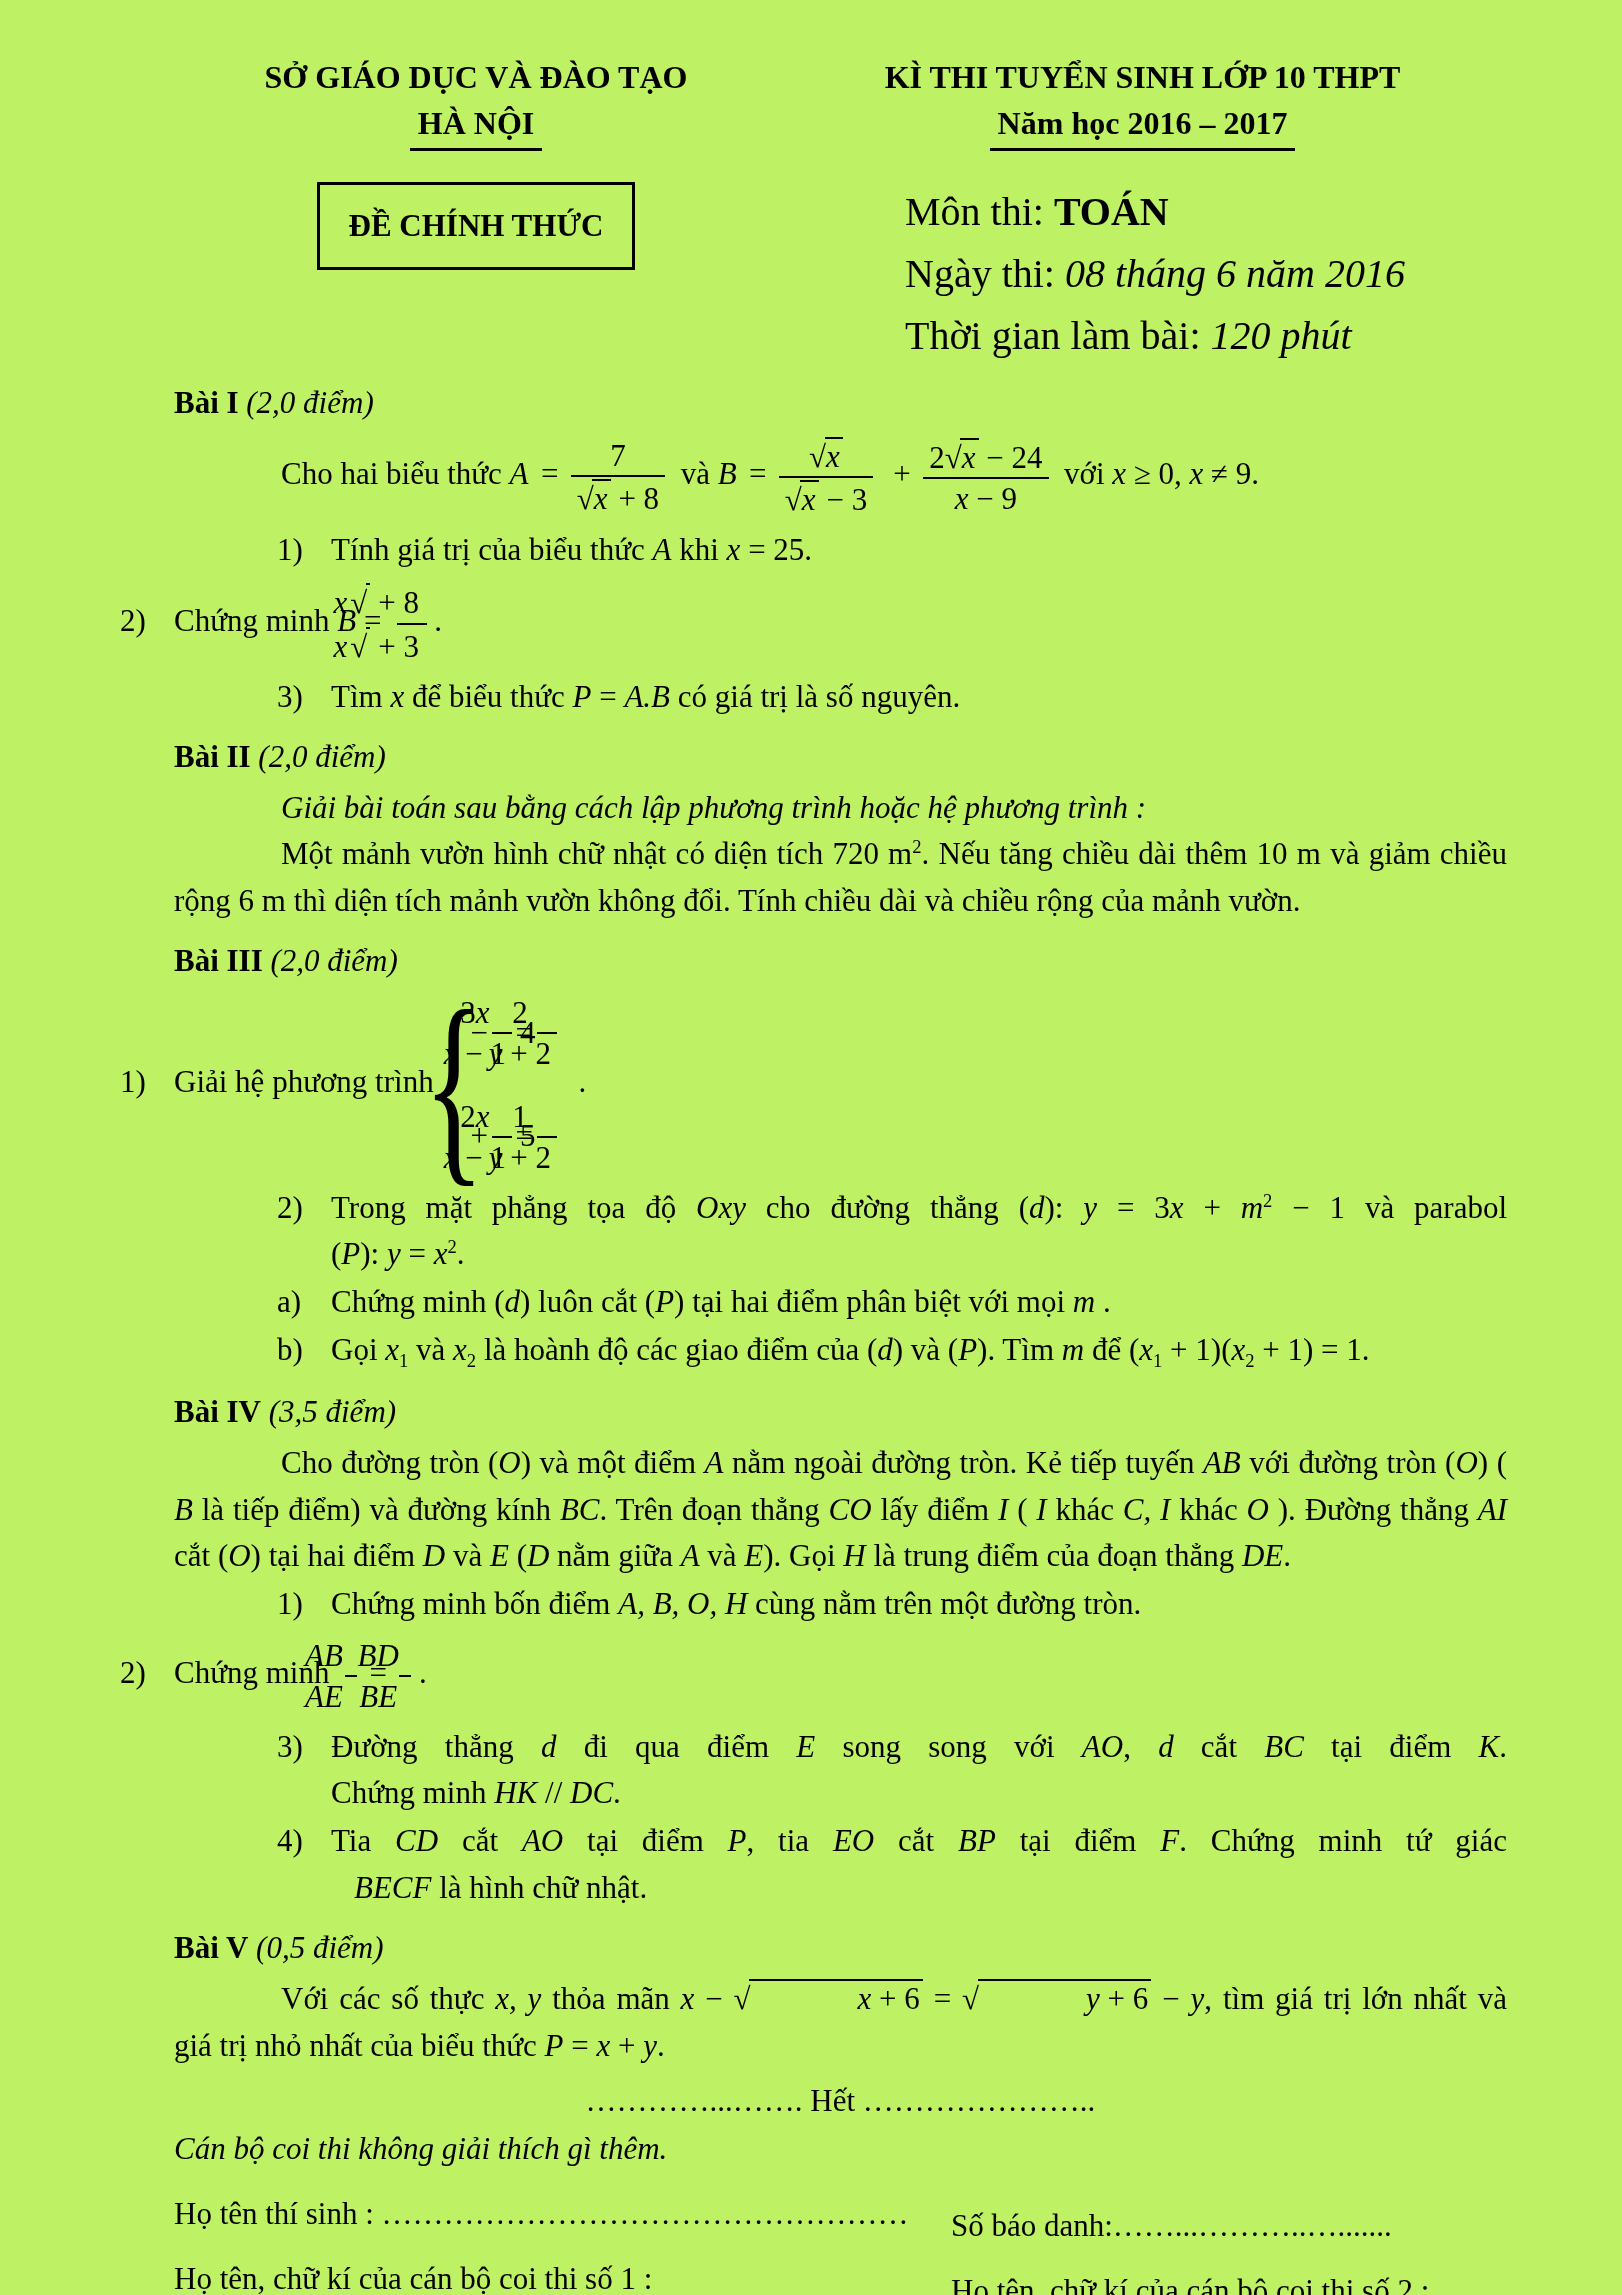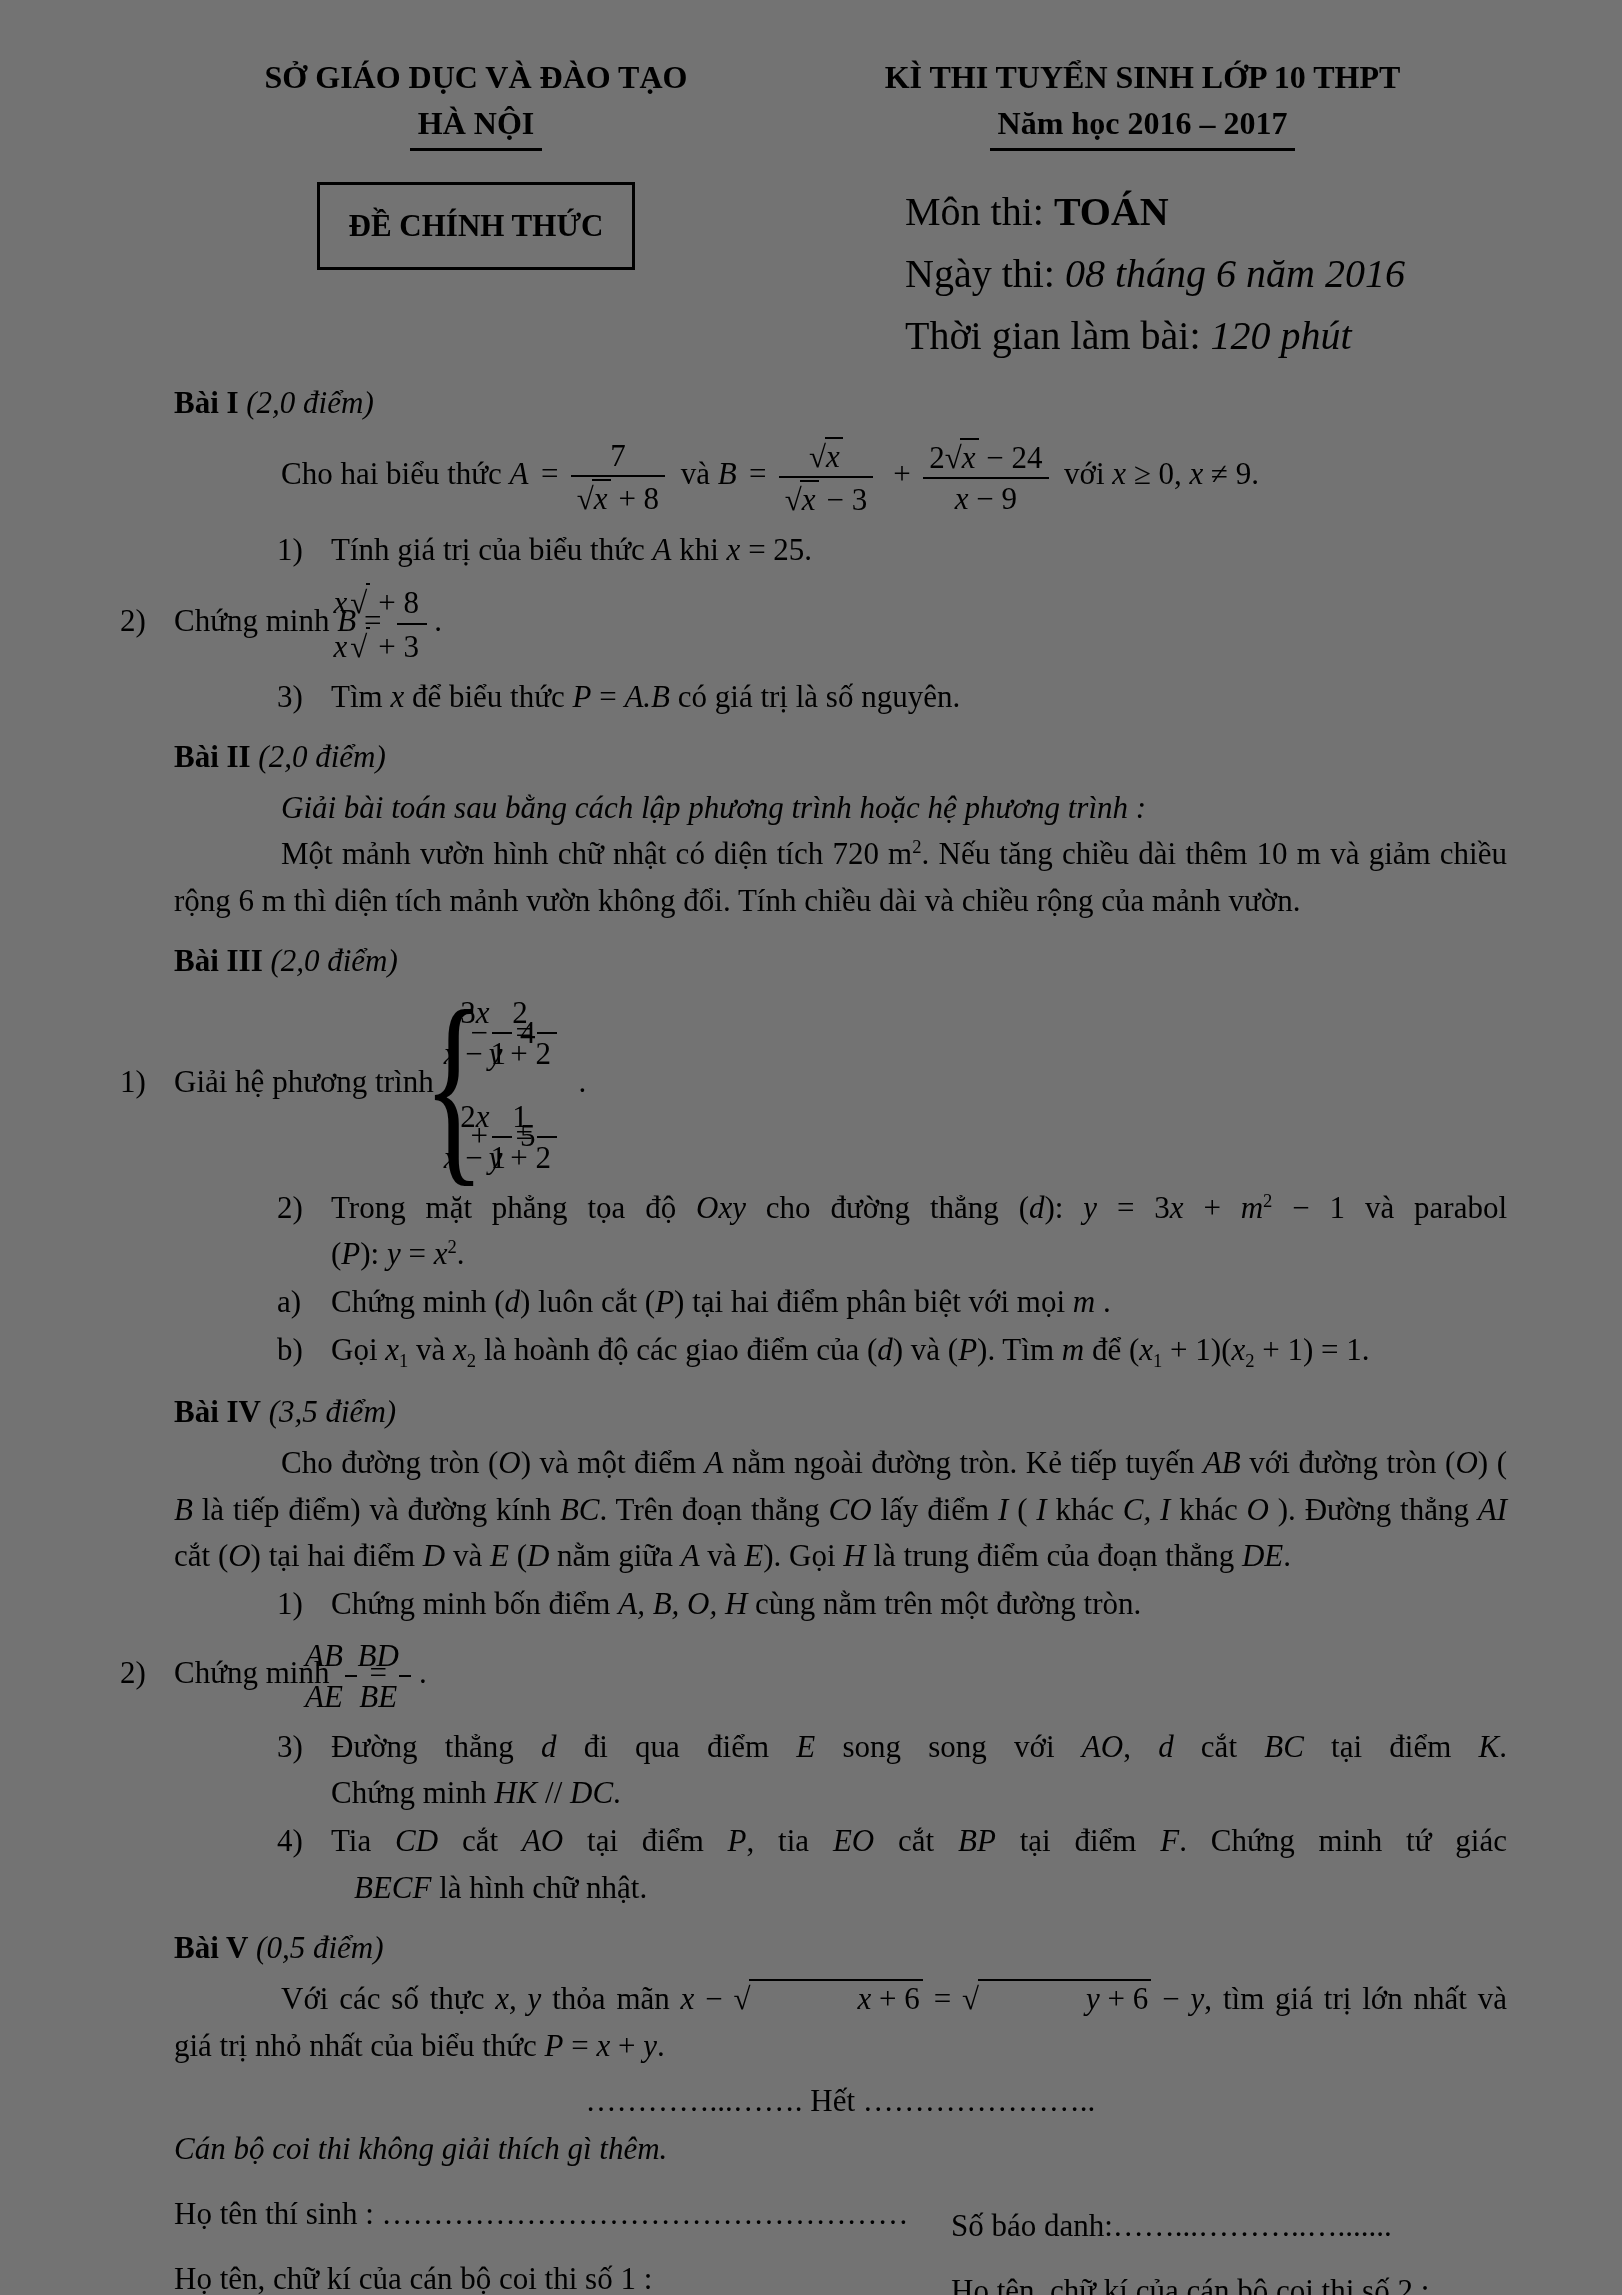--- a/index.html
+++ b/index.html
@@ -1,17 +1,17 @@
 <!DOCTYPE html>
 <html lang="vi" style="font-size:12.2px"><head>
 <meta charset="utf-8">
 <style>
   html,body { margin:0; padding:0; background:#888; }
   .page {
-    width:1622px; height:2295px; margin:0 auto; background:#737373; color:#000;
+    width:1622px; height:2295px; margin:0 auto; background:#bef264; color:#000;
     font-family:"Liberation Serif", "DejaVu Serif", serif;
     font-size:31px; line-height:1.5;
     padding:54px 115px 31px 174px; box-sizing:border-box; overflow:hidden;
   }
   
   .hdr { display:flex; }
   .hdr-left { width:604px; text-align:center; }
   .hdr-right { flex:1; text-align:center; }
   .ht { font-size:32px; font-weight:bold; line-height:1.45; }
   .u { display:inline-block; border-bottom:3.1px solid #000; padding:0 7.7px 6.1px 7.7px; line-height:1.1; }

